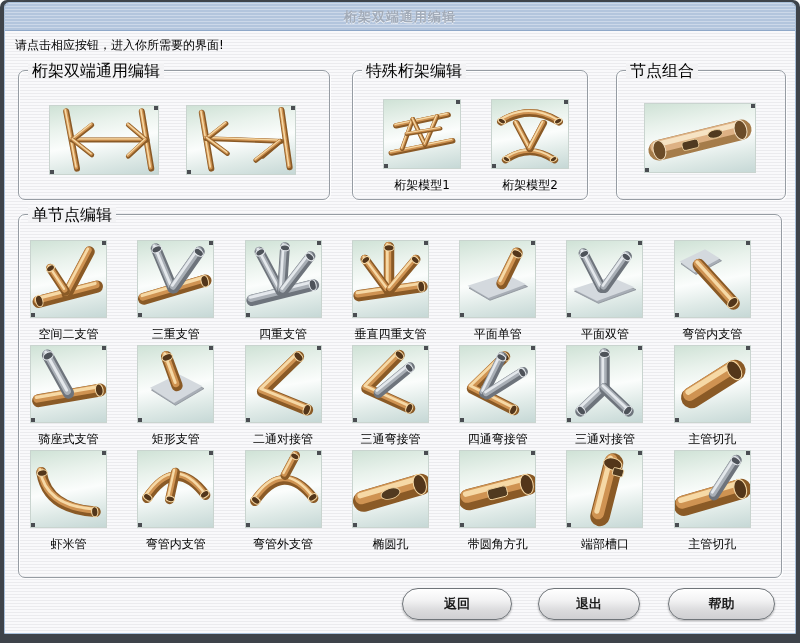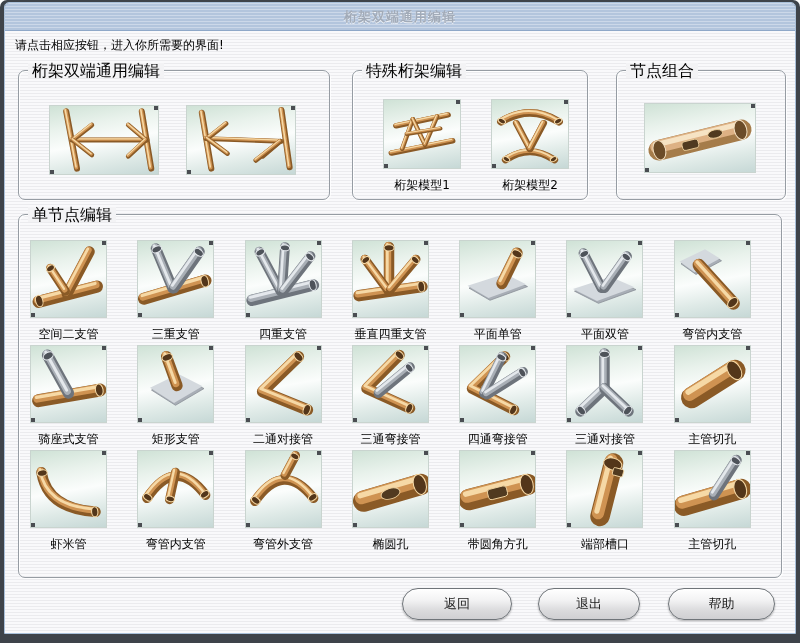--- a/index.html
+++ b/index.html
@@ -33,21 +33,21 @@
   .wide{width:110px;height:70px;}
   .g3wide{width:112px;height:70px;}
   .tlabel{margin-top:8px;font-size:12px;color:#000;white-space:nowrap;}
   .hrow{position:absolute;display:flex;}
   .grid{position:absolute;left:11px;top:25px;display:grid;
         grid-template-columns:repeat(7,107.3px);grid-auto-rows:105px;}
   .cell{display:flex;flex-direction:column;align-items:center;width:77px;}
   .btn{position:absolute;height:32px;border-radius:16px;border:1px solid #6f7479;
        background:linear-gradient(180deg,#ffffff 0%,#f2f2f3 38%,#dadadc 72%,#cfcfd2 100%);
        box-shadow:inset 0 1px 0 #ffffff,0 1px 2px rgba(0,0,0,.3);
-       font-size:13px;font-weight:normal;color:#1b1b1b;font-family:inherit;cursor:pointer;}
+       font-size:13px;font-weight:bold;color:#1b1b1b;font-family:inherit;cursor:pointer;}
 </style>
 </head>
 <body>
 
 <div class="frame">
   <div class="win">
     <div class="titlebar">
       <span class="title">桁架双端通用编辑</span>
     </div>
     <div class="body">

